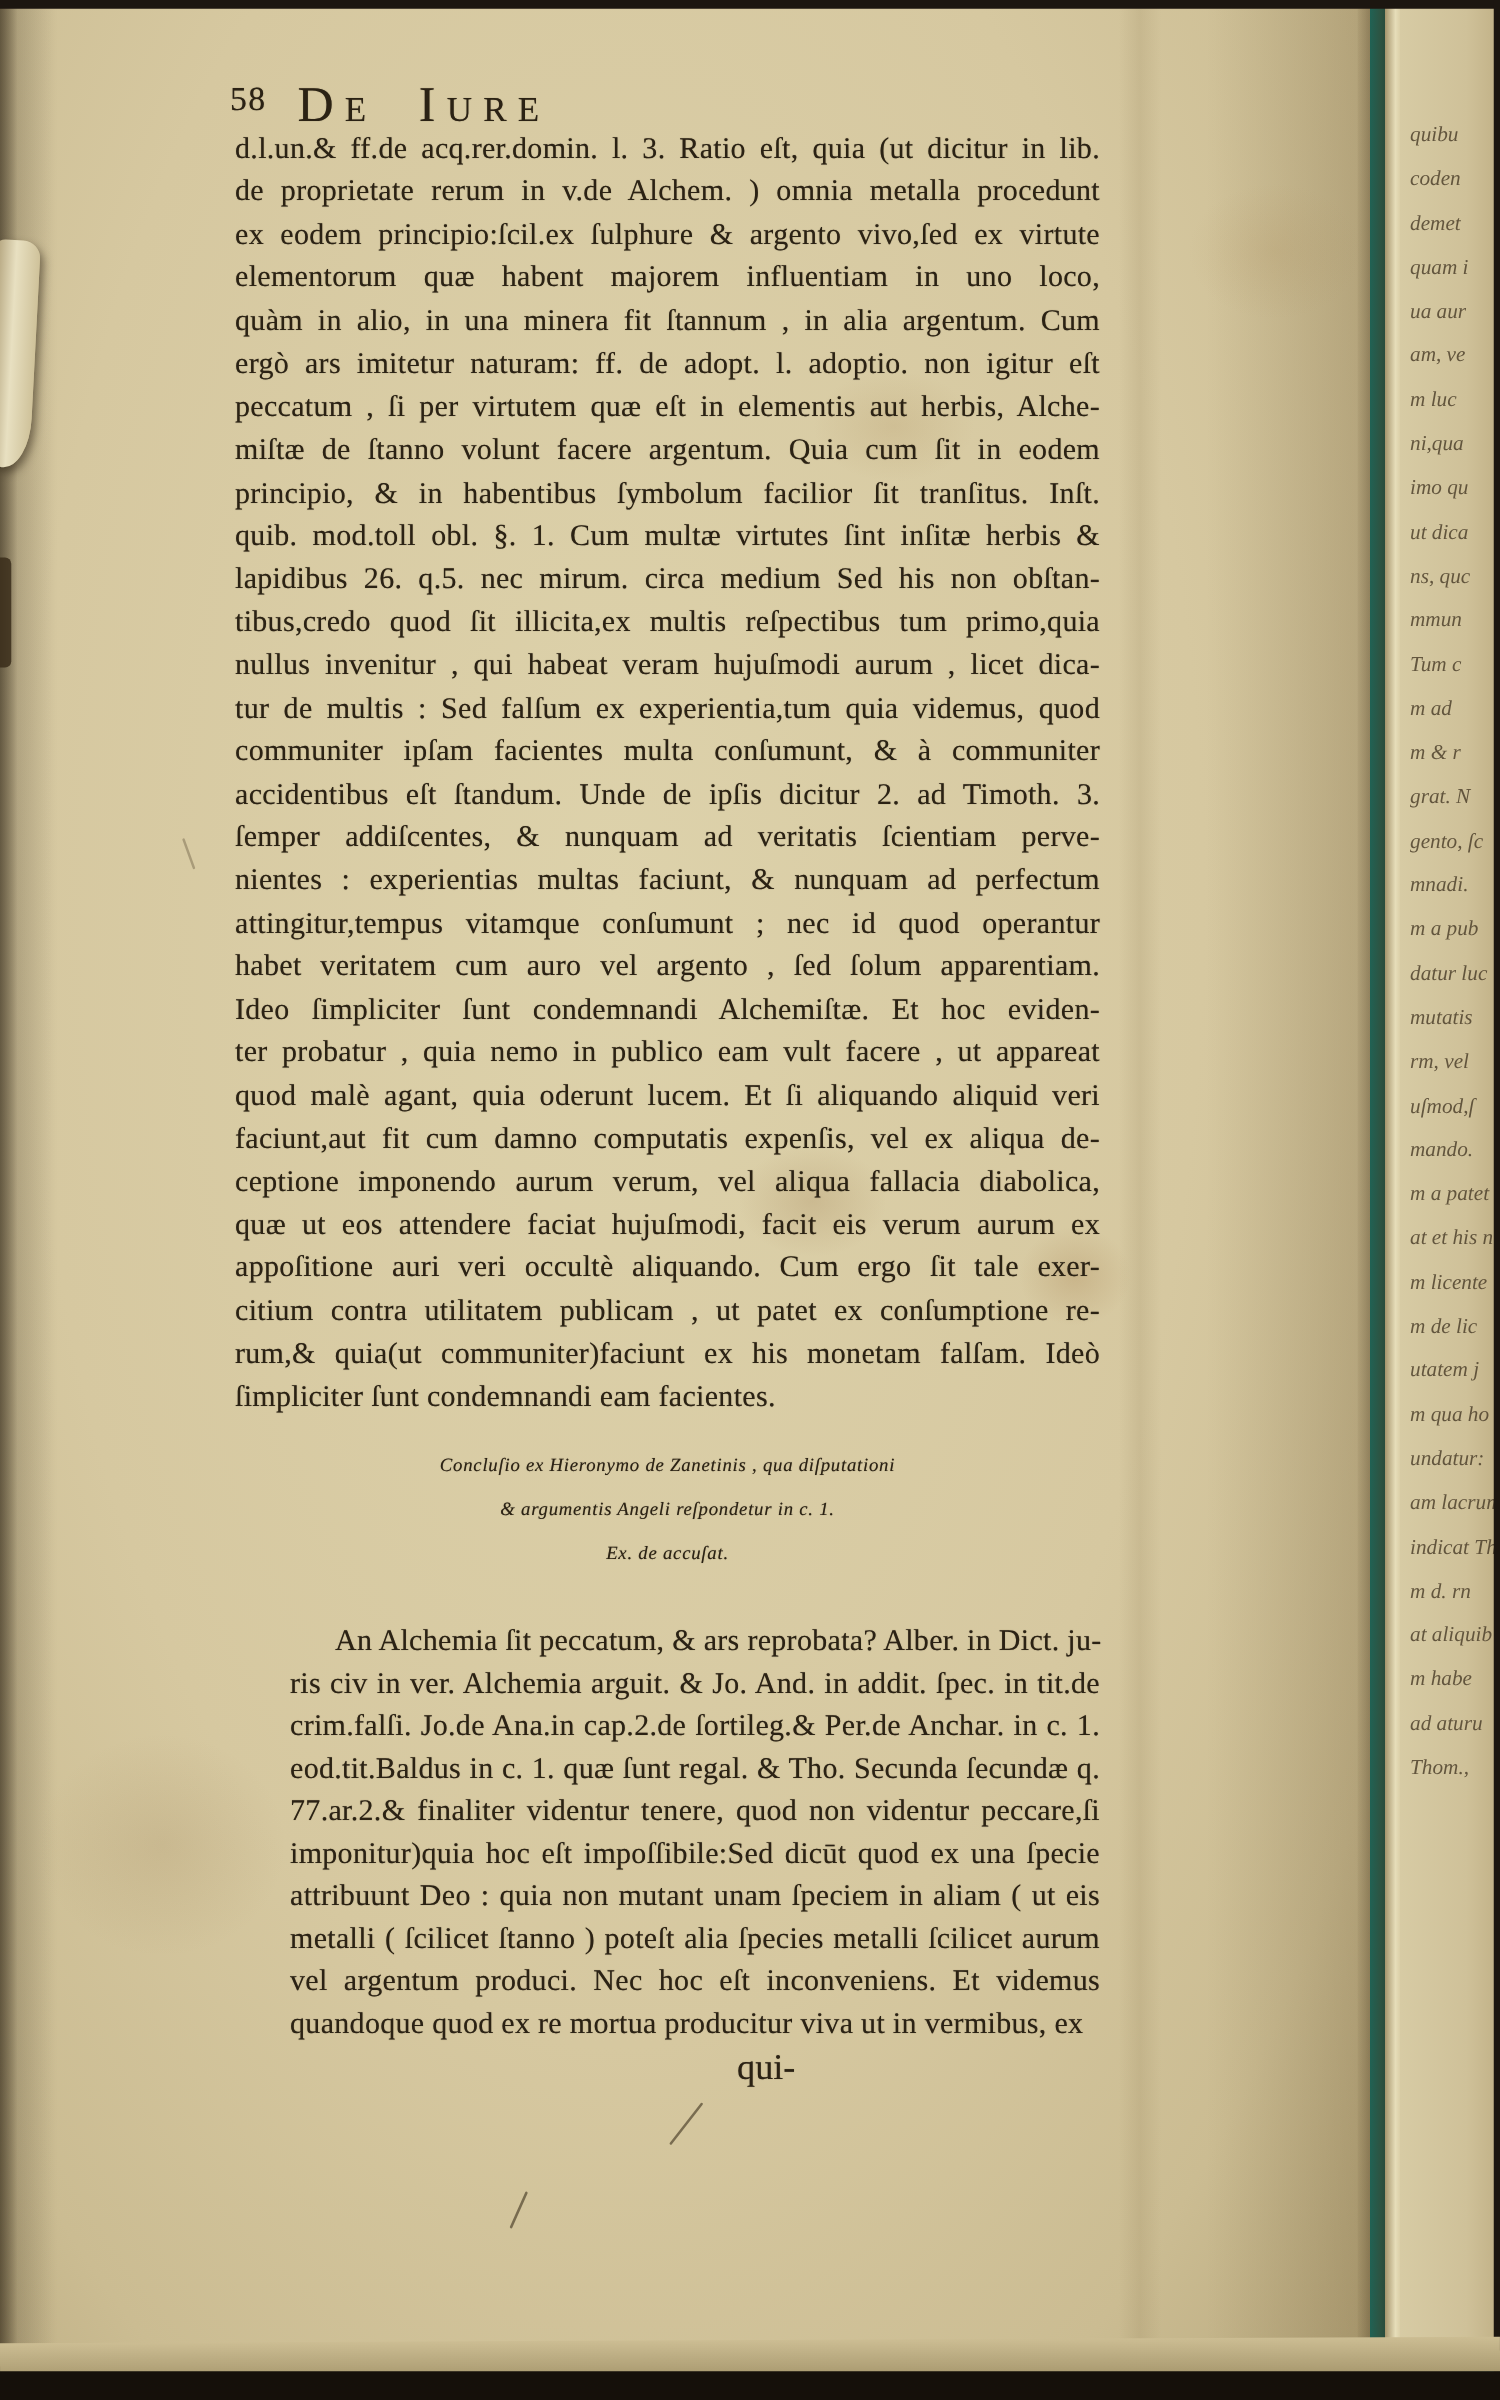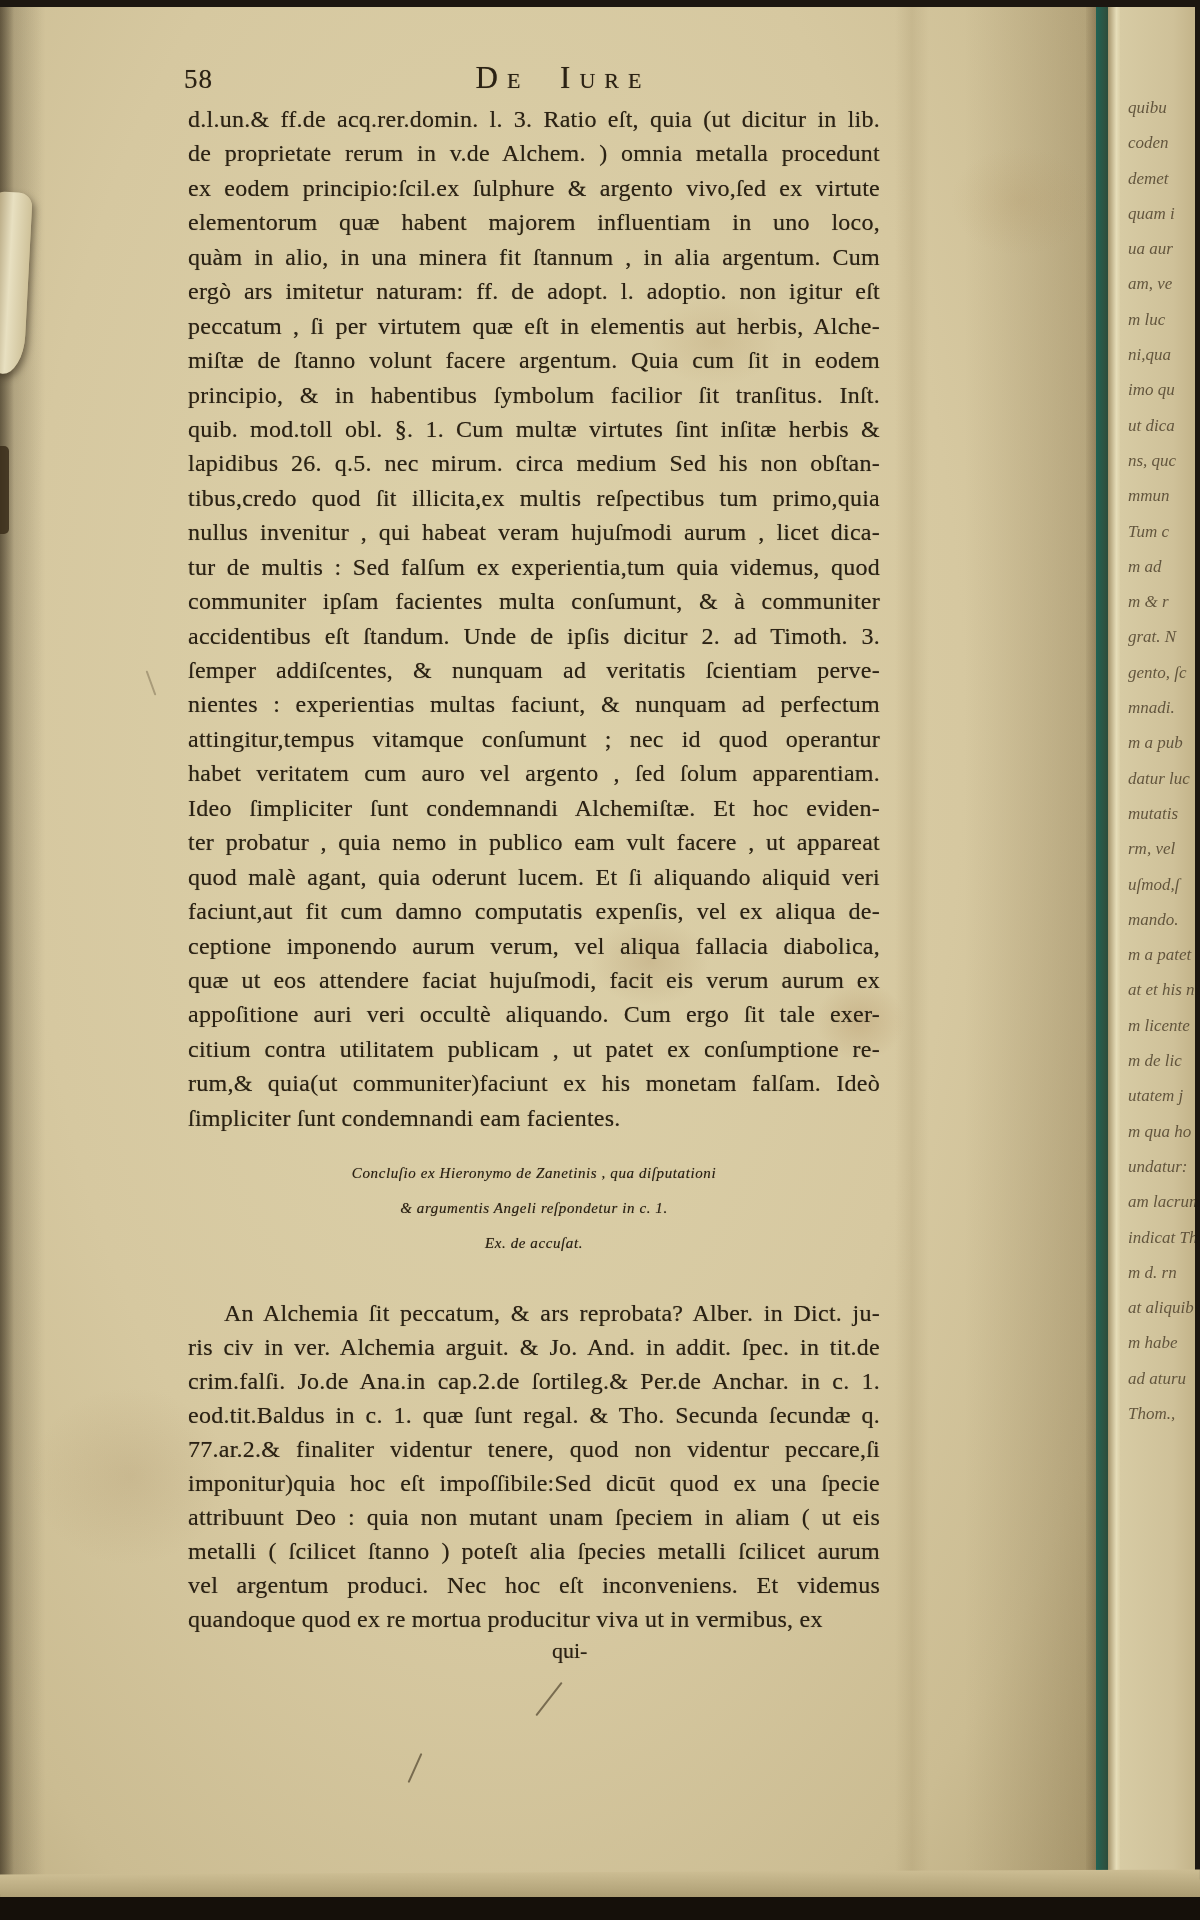--- a/index.html
+++ b/index.html
@@ -71,35 +71,35 @@
   .stroke { position:absolute; background:rgba(60,48,28,.6); width:2px; border-radius:2px; }
   .k1 { left:548px; top:1672px; height:42px; transform:rotate(38deg); }
   .k2 { left:414px; top:1746px; height:32px; transform:rotate(24deg); }
   .k3 { left:150px; top:664px;  height:26px; transform:rotate(-20deg); opacity:.5; }
   
   .ink { color:#2b2214; text-shadow:0 0 .7px rgba(43,34,20,.55); }
   .pagenum {
     position:absolute; left:184px; top:58px; font-size:27px; letter-spacing:1px;
   }
   .runtitle {
-    position:absolute; left:218px; top:54px; width:690px; text-align:center;
-    font-variant:small-caps; font-size:31px; letter-spacing:9px; word-spacing:14px;
+    position:absolute; left:238px; top:54px; width:690px; 
+    font-variant:small-caps; font-size:40px; letter-spacing:9px; word-spacing:14px;
   }
   .para { position:absolute; left:188px; width:692px; font-size:24px; letter-spacing:.25px; }
   .para .tline { text-align:justify; text-align-last:justify; white-space:nowrap; }
   .para .tline:last-child { text-align-last:left; }
   .para1 { top:96px; }  .para1 .tline { height:34.45px; line-height:34.45px; }
-  .para2 { top:1290px; } .para2 .tline { height:34px; line-height:34px; }
+  .para2 { top:1290px; } .para2 .tline { height:34px; line-height:34px;margin-left:44px; }
   .para2 .tline:first-child { text-indent:36px; }
   .heading {
     position:absolute; left:188px; top:1150px; width:692px; text-align:center;
     font-style:italic; font-size:15px; letter-spacing:.6px;
   }
   .heading .tline { height:35px; line-height:35px; text-align:center; white-space:nowrap; }
-  .catchword { position:absolute; left:552px; top:1632px; width:90px; font-size:22px; }
+  .catchword { position:absolute; left:568px; top:1632px; width:90px; text-align:center; font-size:29px; }
 </style>
 </head>
 <body>
 
 <div class="canvas">
 
   <div class="main-page">
     <div class="crease"></div>
 
     <div class="stain s1"></div>

